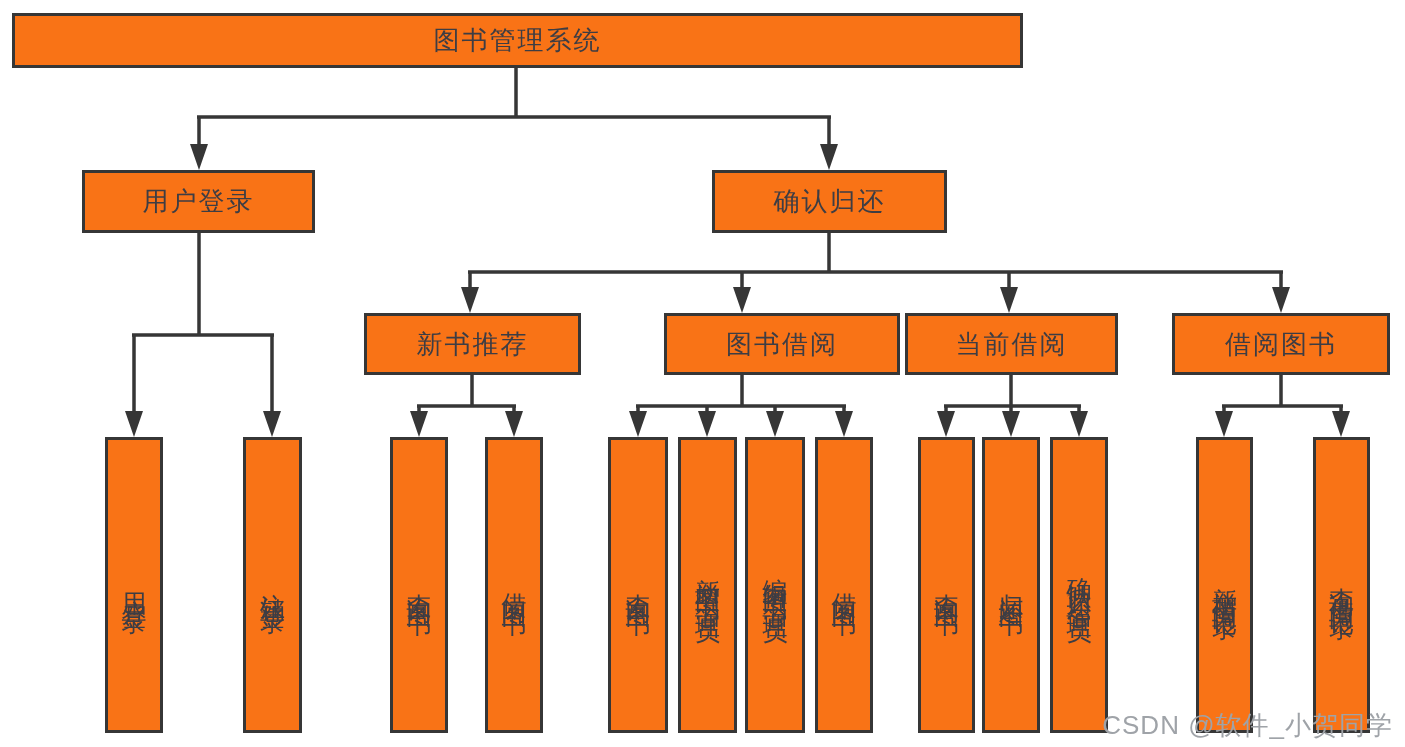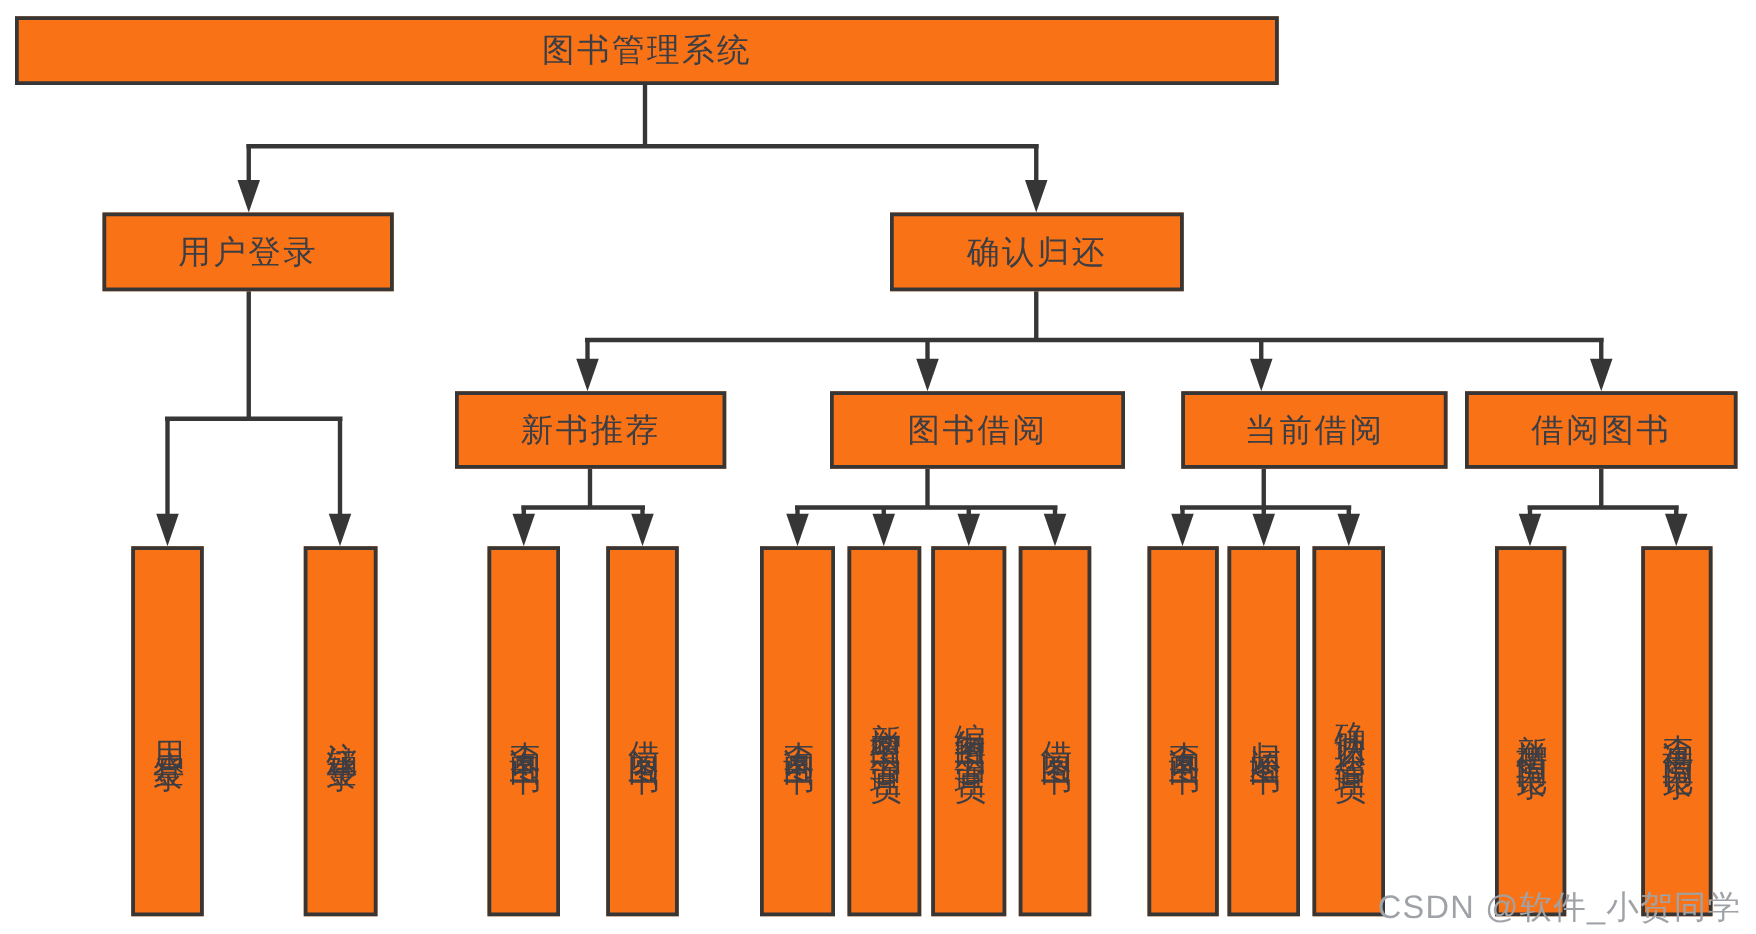--- a/index.html
+++ b/index.html
@@ -80,21 +80,21 @@
     </g>
   </svg>
 
   <div class="node hbox" style="left:12px; top:13px; width:1011px; height:55px;">图书管理系统</div>
 
   <div class="node hbox" style="left:82px; top:170px; width:233px; height:63px;">用户登录</div>
   <div class="node hbox" style="left:712px; top:170px; width:235px; height:63px;">确认归还</div>
 
   <div class="node hbox" style="left:364px; top:313px; width:217px; height:62px;">新书推荐</div>
   <div class="node hbox" style="left:636px; top:313px; width:236px; height:62px;margin-left:28px;">图书借阅</div>
-  <div class="node hbox" style="left:905px; top:313px; width:213px; height:62px;margin-left:40px;">当前借阅</div>
+  <div class="node hbox" style="left:905px; top:313px; width:213px; height:62px;">当前借阅</div>
   <div class="node hbox" style="left:1172px; top:313px; width:218px; height:62px;">借阅图书</div>
 
   <div class="node vbox" style="left:105px; top:437px; width:58px; height:296px;">用户登录</div>
   <div class="node vbox" style="left:243px; top:437px; width:59px; height:296px;">注销登录</div>
 
   <div class="node vbox" style="left:390px; top:437px; width:58px; height:296px;">查询图书</div>
   <div class="node vbox" style="left:485px; top:437px; width:58px; height:296px;">借阅图书</div>
 
   <div class="node vbox" style="left:608px; top:437px; width:60px; height:296px;">查询图书</div>
   <div class="node vbox" style="left:678px; top:437px; width:59px; height:296px;">新增图书（管理员）</div>

